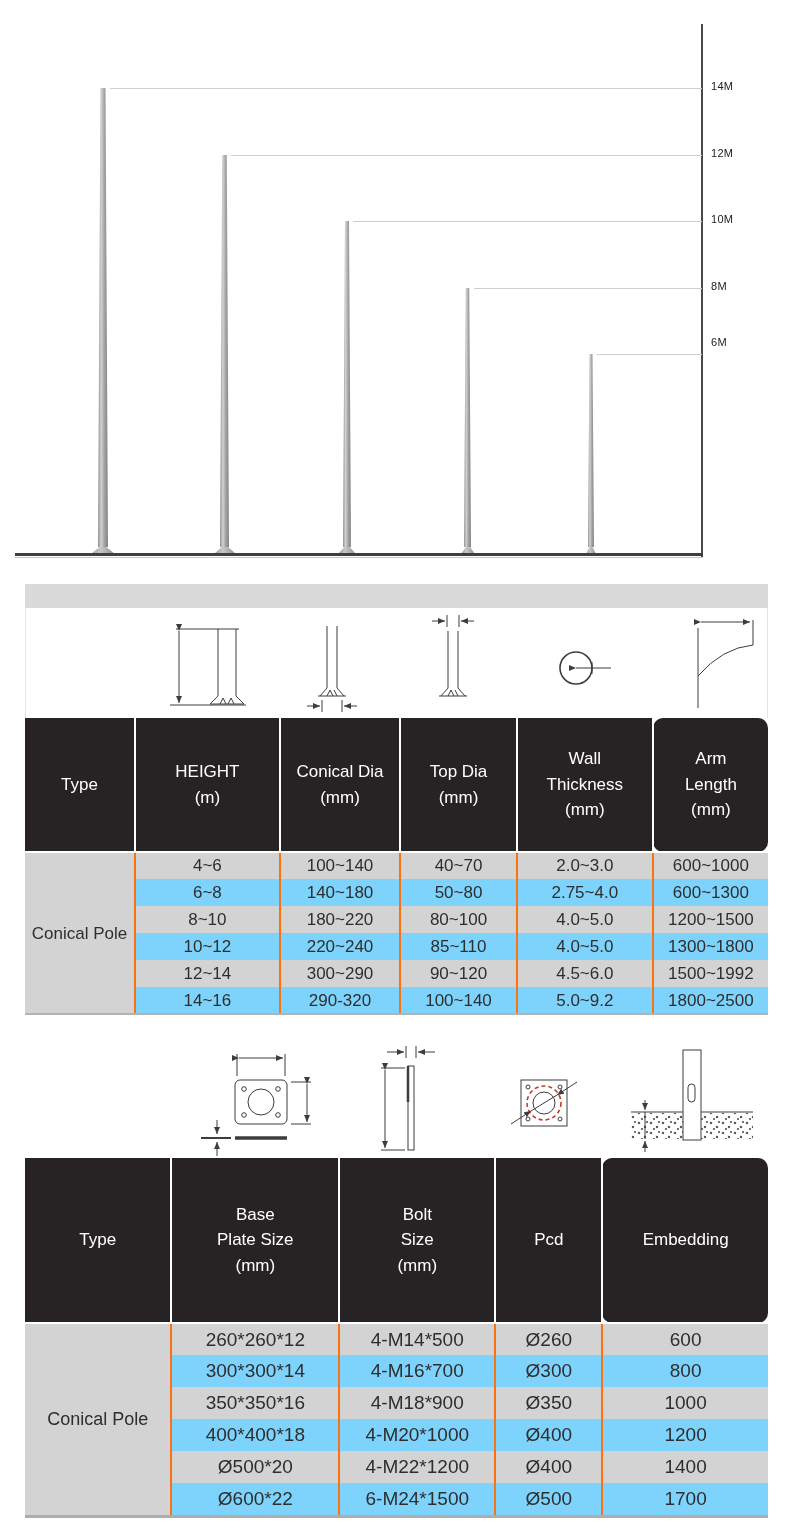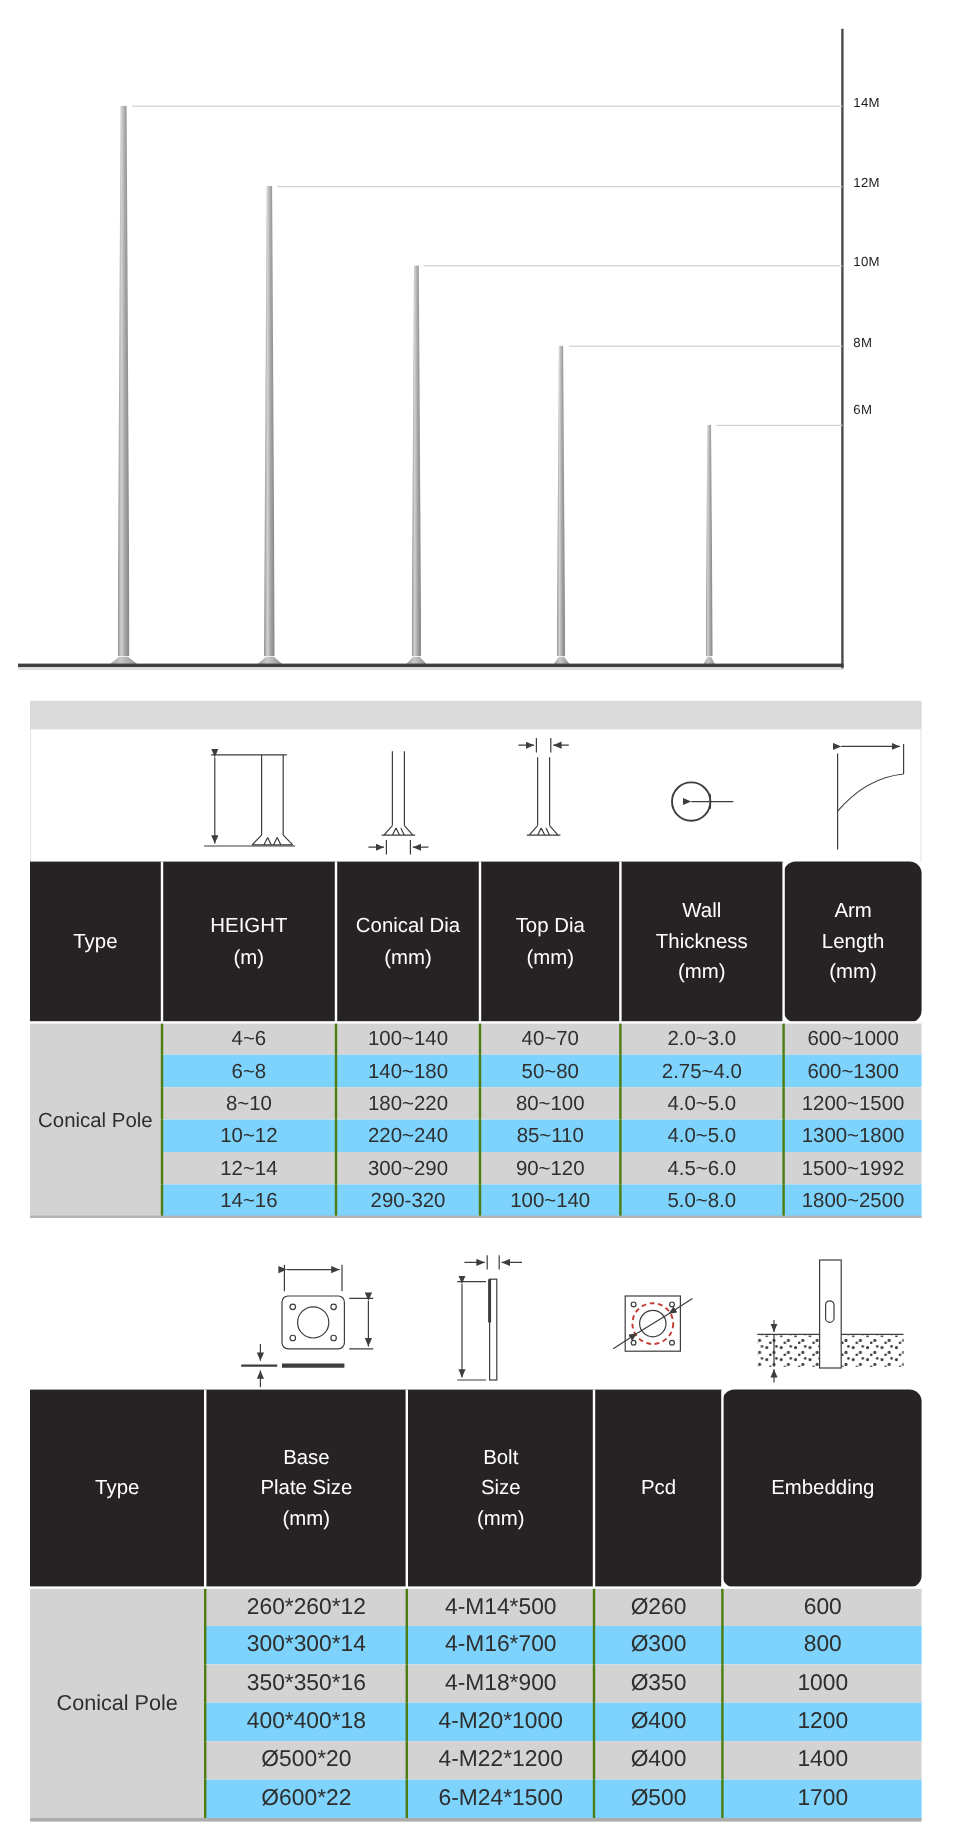--- a/index.html
+++ b/index.html
@@ -24,21 +24,21 @@
   svg{display:block;}
 
   
   table{border-collapse:collapse;table-layout:fixed;width:743px;}
   .spec{position:absolute;left:25px;}
   .spec th{background:#272324;color:#fff;font-weight:400;font-size:17px;line-height:1.5;
            white-space:pre-line;border-right:2px solid #fff;border-bottom:2px solid #fff;
            text-align:center;vertical-align:middle;padding:0;}
   .spec th:last-child{border-right:none;border-radius:10px;}
   .spec td{font-size:17px;text-align:center;vertical-align:middle;padding:0;
-           border-right:2px solid #4d7c0f;color:#2e2e2e;}
+           border-right:2px solid #f97316;color:#2e2e2e;}
   .spec td:last-child{border-right:none;}
   .spec tr.alt td{background:#d3d3d3;}
   .spec tr.plain td{background:#7dd3fc;}
   .spec td.typecell{background:#d3d3d3;font-size:17px;}
   #table1 tr.datarow{height:27px;}
   #table1 tr.headrow{height:134px;}
   #table2 tr.datarow{height:32px;}
   #table2 tr.headrow{height:165px;}
   #table2 td{font-size:19px;}
   #table2 td.typecell{font-size:18px;}
@@ -191,21 +191,21 @@
       <td>12~14</td>
       <td>300~290</td>
       <td>90~120</td>
       <td>4.5~6.0</td>
       <td>1500~1992</td>
     </tr>
     <tr class="datarow plain">
       <td>14~16</td>
       <td>290-320</td>
       <td>100~140</td>
-      <td>5.0~8.0</td>
+      <td>5.0~9.2</td>
       <td>1800~2500</td>
     </tr>
   </tbody>
     </table>
   <div class="tbl-bottom" style="top:1013px;"></div>
 
   <div class="draw-area" style="top:1040px;height:118px;border:none;">
     <svg width="743" height="118" viewBox="0 0 743 118" stroke="#3d3d3d" fill="none" stroke-width="1">
       <defs>
         <marker id="ar2" markerWidth="8" markerHeight="8" refX="7" refY="3" orient="auto">

